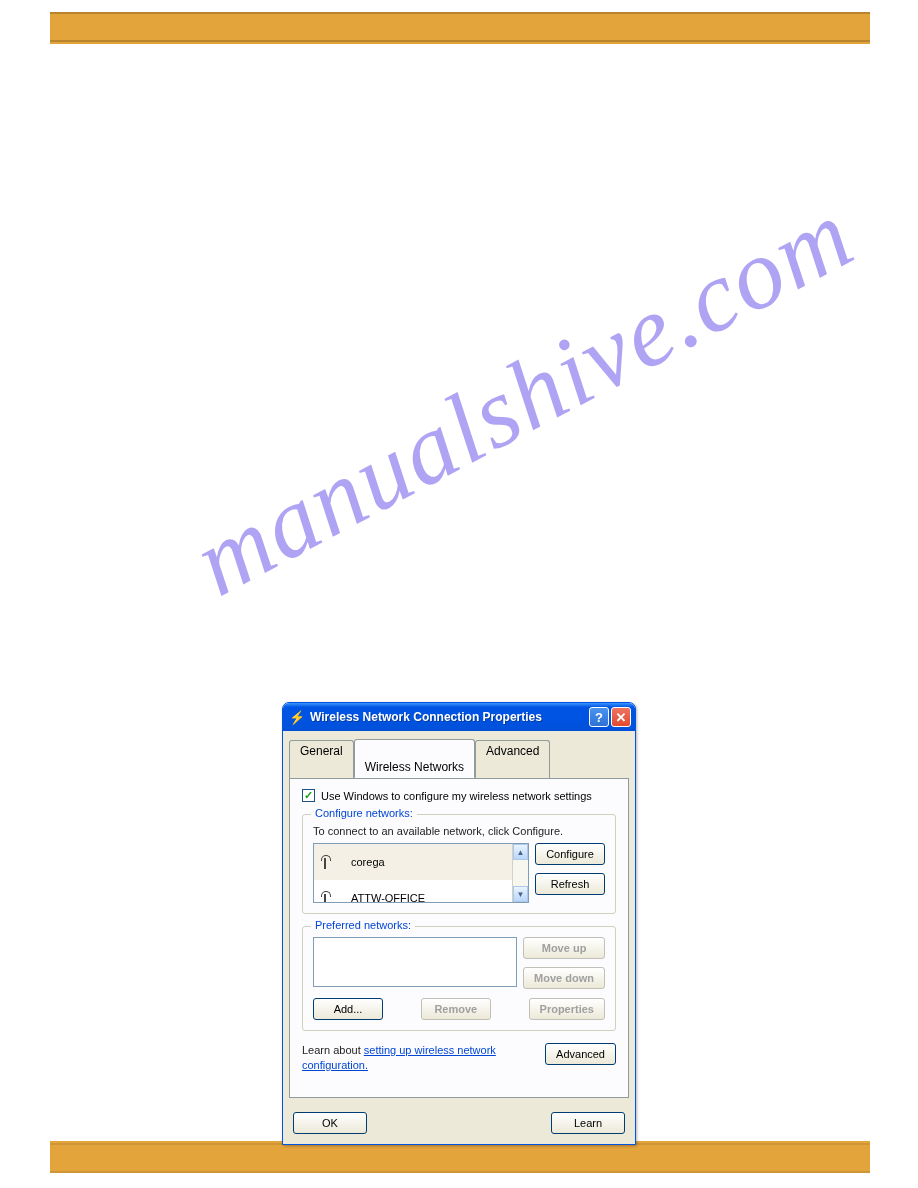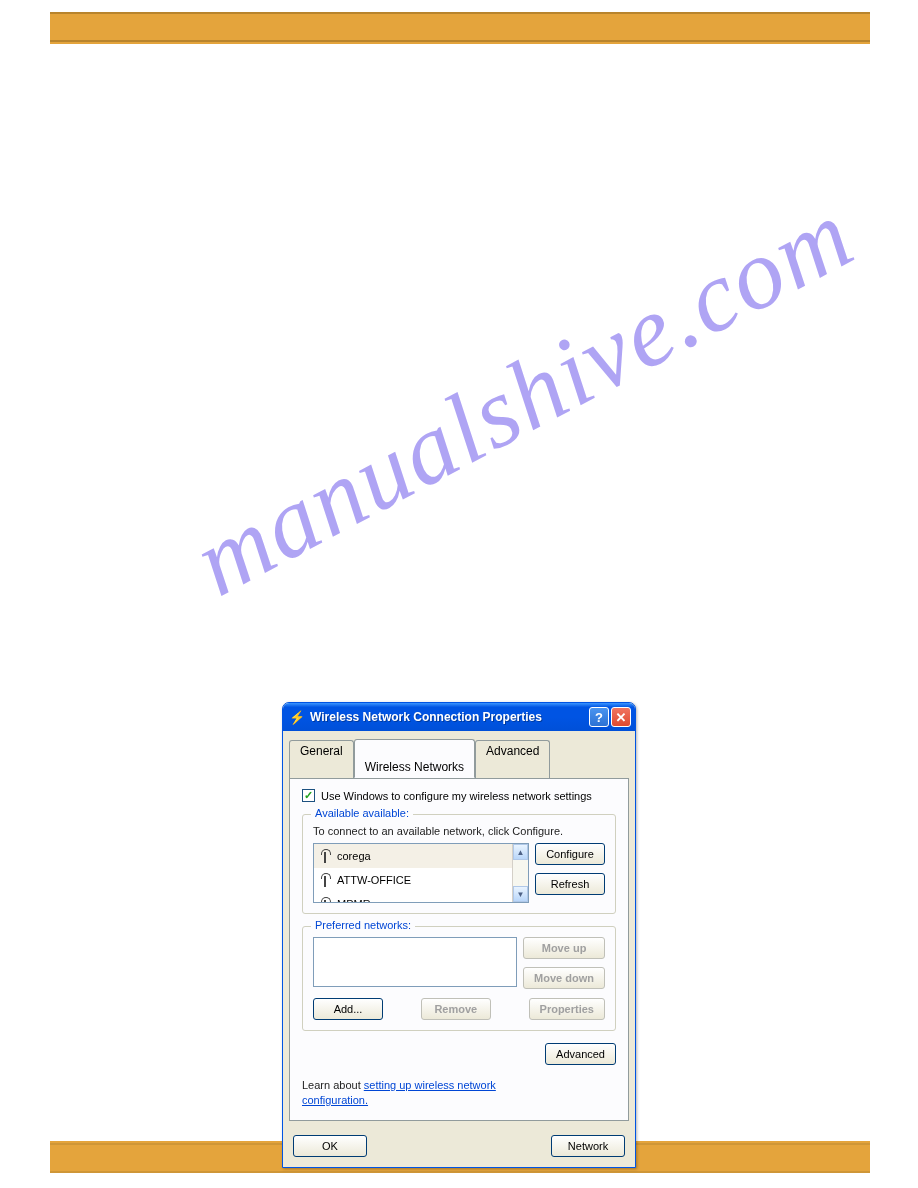--- a/index.html
+++ b/index.html
@@ -194,22 +194,22 @@
     overflow: hidden;
     position: relative;
     display: flex;
   }
   .net-items {
     flex: 1;
   }
   .net-item {
     display: flex;
     align-items: center;
-    gap: 6px;
-    padding: 12px 5px;
+    gap: 20px;
+    padding: 18px 5px;
     font-size: 11px;
     height: 15px;
     cursor: pointer;
   }
   .net-item.sel { background: #f4f0e6; }
   .antenna-icon {
     width: 12px;
     height: 14px;
     display: inline-block;
     position: relative;
@@ -285,21 +285,21 @@
     margin-top: 9px;
     justify-content: space-between;
   }
   .learn-row {
     display: flex;
     align-items: flex-start;
     justify-content: space-between;
     margin-top: 2px;
     gap: 10px;
   }
-  .learn-text { color: #222; line-height: 1.35; flex: 1; margin-top: 35px; }
+  .learn-text { color: #222; line-height: 1.35; flex: 1; }
   .link { color: #0046d5; text-decoration: underline; cursor: pointer; }
   .dialog-buttons {
     display: flex;
     justify-content: space-between;
     gap: 8px;
     padding: 8px 10px 10px 10px;
   }
 </style>
 </head>
 <body>
@@ -325,21 +325,21 @@
   </div>
 
   <div class="tab-body">
 
     <div class="check-row">
       <span class="checkbox">✓</span>
       <span>Use Windows to configure my wireless network settings</span>
     </div>
 
     <div class="groupbox">
-      <div class="group-legend">Available available:</div>
+      <div class="group-legend">Configure networks:</div>
       <div class="group-text">To connect to an available network, click Configure.</div>
 
       <div class="net-row">
         <div class="net-list">
           <div class="net-items">
             <div class="net-item sel">
               <span class="antenna-icon"></span>
               <span>corega</span>
             </div>
             <div class="net-item">
@@ -386,16 +386,16 @@
       <div class="learn-text">
         <span>Learn about </span><span class="link">setting up wireless network configuration.</span>
       </div>
       <button class="xp-btn">Advanced</button>
     </div>
 
   </div>
 
   <div class="dialog-buttons">
     <button class="xp-btn" style="min-width:74px">OK</button>
-    <button class="xp-btn" style="min-width:74px">Network</button>
+    <button class="xp-btn" style="min-width:74px">Learn</button>
   </div>
 
 </div>
 
 </body></html>

